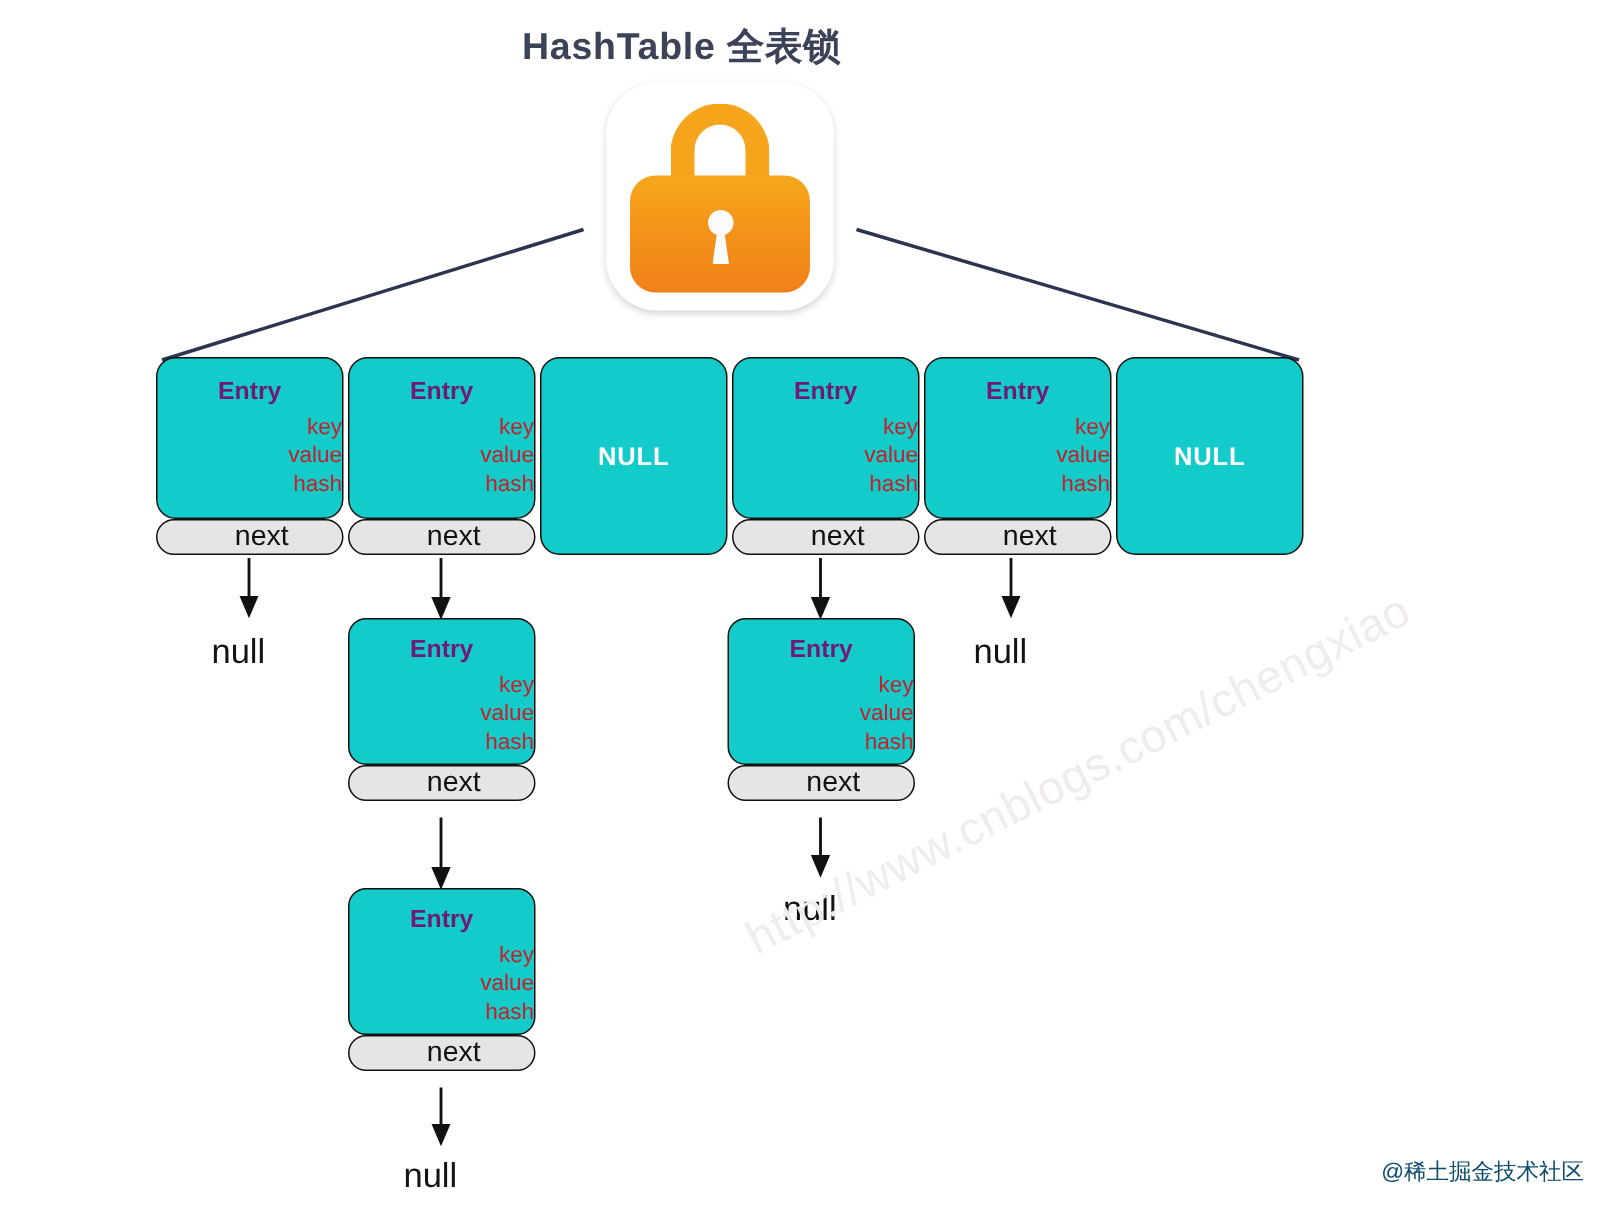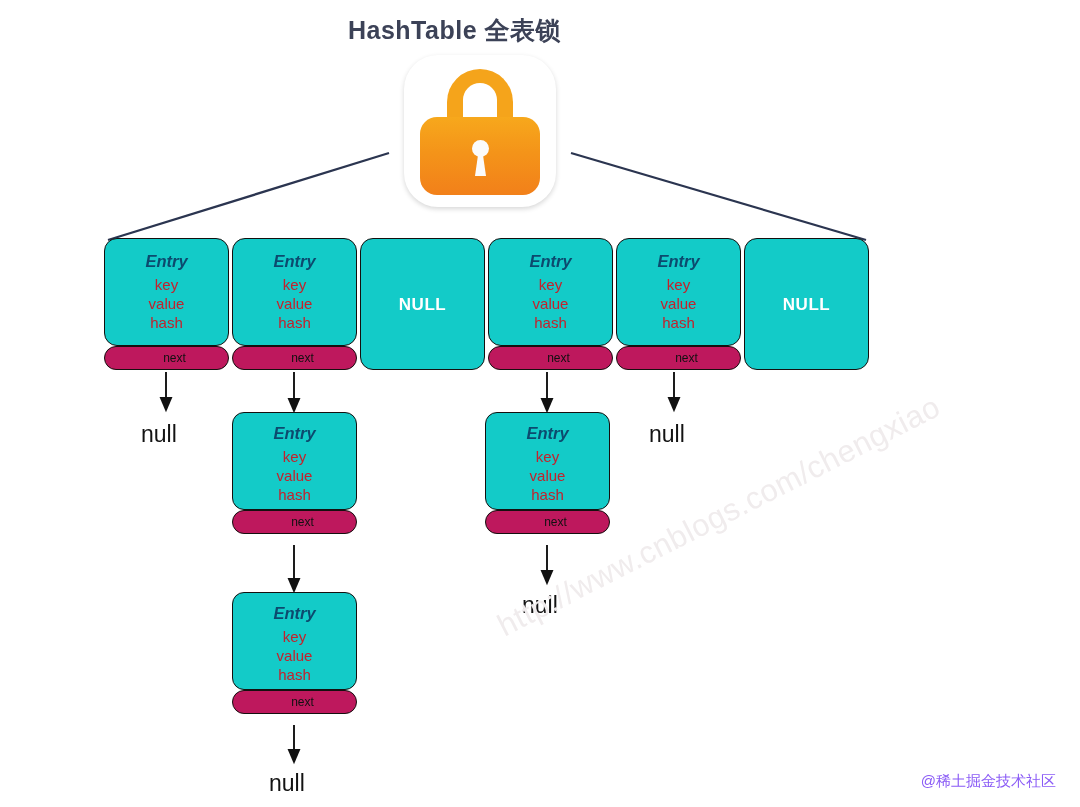--- a/index.html
+++ b/index.html
@@ -139,28 +139,28 @@
     position: absolute;
     left: 0;
     top: 14px;
     width: 100%;
     text-align: center;
     line-height: 1.0;
   }
   .entry-title {
     font-size: 16.5px;
     font-weight: bold;
-    color: #0c4a6e;
+    color: #701a75;
     margin-bottom: 7px;
-    font-style: italic;
   }
   .entry-field {
     font-size: 15px;
     color: #c4212c;
     margin-top: 4px;
+    text-align: right;
   }
   .null-label {
     position: absolute;
     left: 0;
     top: 0;
     width: 100%;
     height: 132px;
     display: flex;
     align-items: center;
     justify-content: center;
@@ -169,27 +169,27 @@
     color: #ffffff;
     letter-spacing: 0.6px;
   }
   .next-box {
     position: absolute;
     left: 0;
     bottom: 0;
     width: 100%;
     height: 24px;
     box-sizing: border-box;
-    background: #be185d;
+    background: #e5e5e5;
     border: 1.6px solid #14100f;
     border-radius: 12px;
     display: flex;
     align-items: center;
     justify-content: center;
-    font-size: 12px;
+    font-size: 19px;
     color: #111111;
     padding-left: 16px;
   }
 
   
   .node {
     position: absolute;
     width: 125px;
     height: 122px;
   }
@@ -215,21 +215,21 @@
     white-space: nowrap;
     transform: rotate(-27deg);
     transform-origin: left center;
     letter-spacing: 0.5px;
   }
   .watermark-corner {
     position: absolute;
     right: 24px;
     bottom: 16px;
     font-size: 15px;
-    color: #8b5cf6;
+    color: #0c4a6e;
     white-space: nowrap;
   }
 </style>
 </head>
 <body>
 
 <div id="canvas">
 
   <div class="page-title">HashTable 全表锁</div>
 

